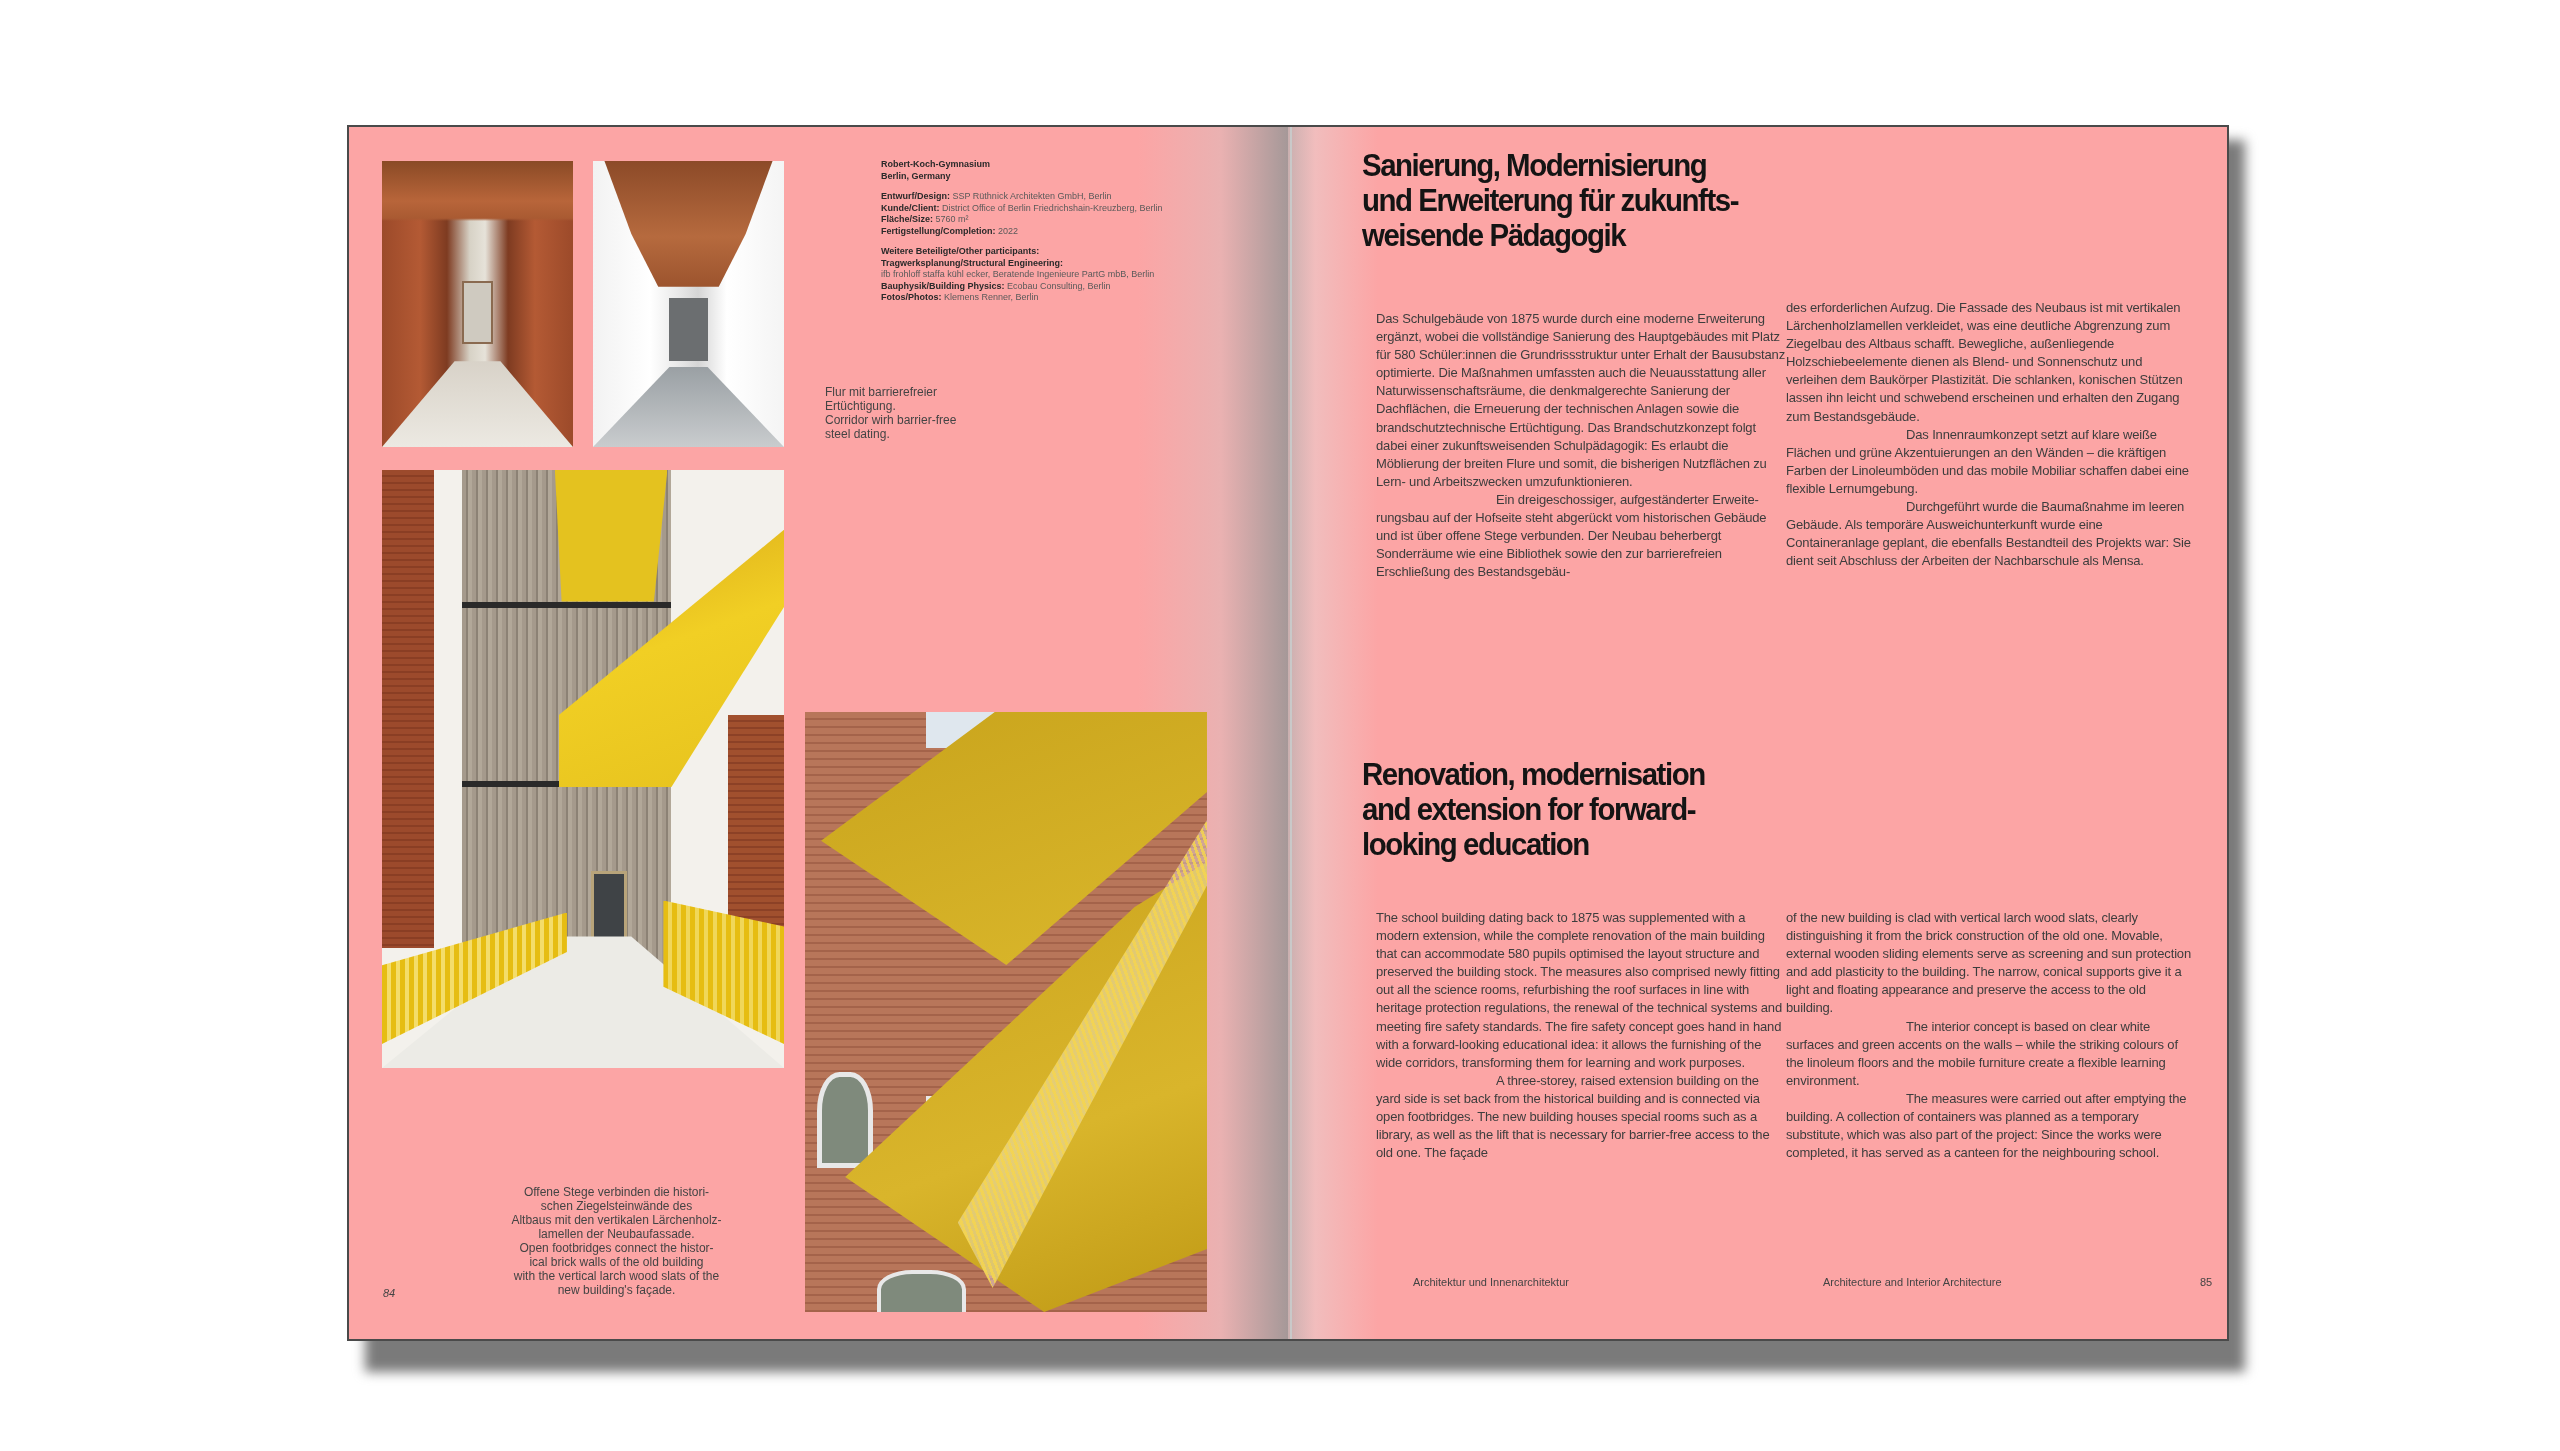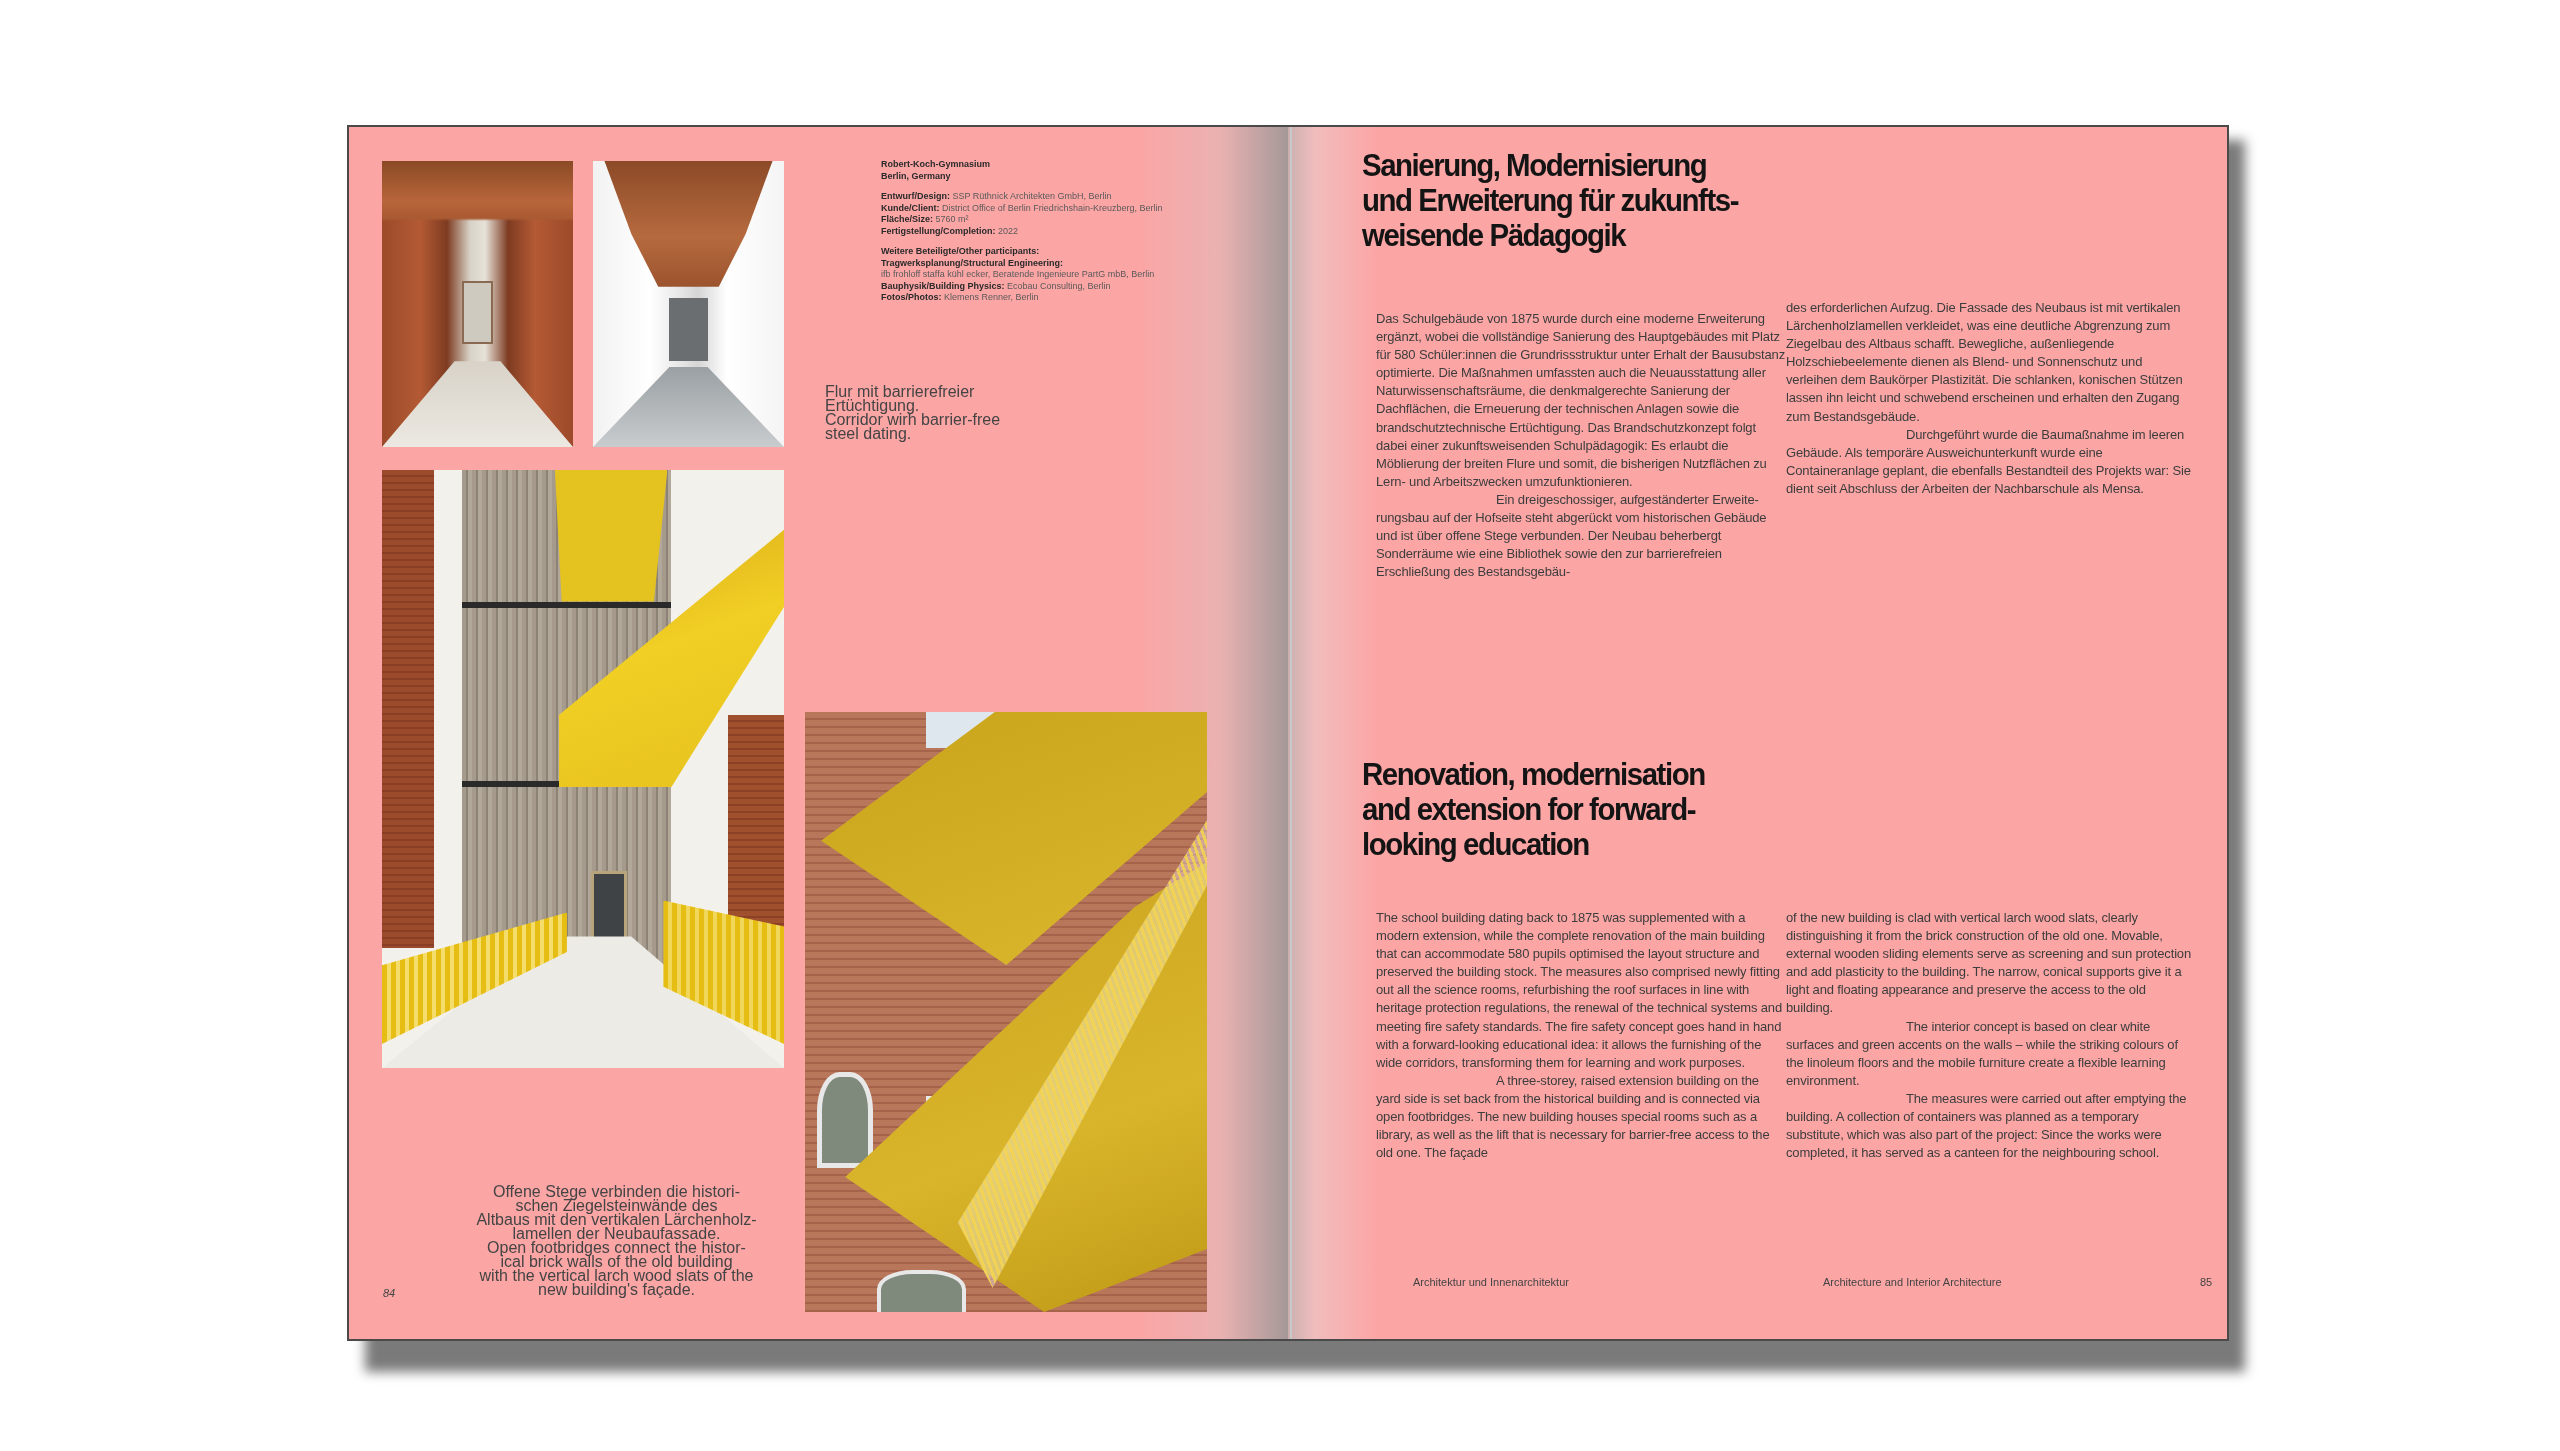--- a/index.html
+++ b/index.html
@@ -77,21 +77,21 @@
       clip-path: polygon(100% 0, 100% 86%, 55% 100%, 0 70%, 80% 10%); }
     .ph4 .slats { position: absolute; left: 38%; top: 18%; width: 62%; height: 78%;
       background: repeating-linear-gradient(70deg, rgba(245,215,90,0.9) 0 3px, rgba(255,255,255,0.35) 3px 6px);
       clip-path: polygon(100% 0, 100% 14%, 14% 100%, 0 86%); }
 
     
     .info { position: absolute; left: 532px; top: 32px; width: 330px; font-size: 9px; line-height: 11.5px; color: #5a5a5a; }
     .info b { color: #2a2a2a; font-weight: bold; }
     .info .gap { height: 9px; }
 
-    .caption { position: absolute; font-size: 16px; line-height: 14px; color: #444; }
+    .caption { position: absolute; font-size: 12px; line-height: 14px; color: #444; }
     .cap1 { left: 476px; top: 258px; width: 180px; }
     .cap2 { left: 95px; top: 1058px; width: 345px; text-align: center; }
 
     .folio { position: absolute; font-size: 11px; color: #444; font-style: italic; }
     .folio-l { left: 34px; top: 1160px; }
 
     
     .headline { position: absolute; left: 1362px; font-family: "Liberation Sans", sans-serif; font-weight: bold;
       font-size: 32px; line-height: 35px; letter-spacing: -1.6px; color: #141414; transform: scaleX(0.92); transform-origin: left top; }
     .hl-de { top: 148px; }
@@ -203,20 +203,21 @@
   <div>und Erweiterung für zukunfts-</div>
   <div>weisende Pädagogik</div>
 </div>
 
 <div class="col col-de1">
   <p>Das Schulgebäude von 1875 wurde durch eine moderne Erweiterung ergänzt, wobei die vollständige Sanierung des Hauptgebäudes mit Platz für 580 Schüler:innen die Grund­rissstruktur unter Erhalt der Bausubstanz optimierte. Die Maßnahmen umfassten auch die Neuausstattung aller Naturwissenschaftsräume, die denkmalgerechte Sanie­rung der Dachflächen, die Erneuerung der technischen Anlagen sowie die brandschutztechnische Ertüchtigung. Das Brandschutzkonzept folgt dabei einer zukunftsweisen­den Schulpädagogik: Es erlaubt die Möblierung der breiten Flure und somit, die bisherigen Nutzflächen zu Lern- und Arbeitszwecken umzufunktionieren.</p>
   <p class="indent">Ein dreigeschossiger, aufgeständerter Erweite­rungsbau auf der Hofseite steht abgerückt vom histori­schen Gebäude und ist über offene Stege verbunden. Der Neubau beherbergt Sonderräume wie eine Bibliothek sowie den zur barrierefreien Erschließung des Bestandsgebäu-</p>
 </div>
 <div class="col col-de2">
   <p>des erforderlichen Aufzug. Die Fassade des Neubaus ist mit vertikalen Lärchenholzlamellen verkleidet, was eine deutliche Abgrenzung zum Ziegelbau des Altbaus schafft. Bewegliche, außenliegende Holzschiebeelemente dienen als Blend- und Sonnenschutz und verleihen dem Baukörper Plastizität. Die schlanken, konischen Stützen lassen ihn leicht und schwebend erscheinen und erhalten den Zugang zum Bestandsgebäude.</p>
+  <p class="indent">Das Innenraumkonzept setzt auf klare weiße Flächen und grüne Akzentuierungen an den Wänden – die kräftigen Farben der Linoleumböden und das mobile Mobi­liar schaffen dabei eine flexible Lernumgebung.</p>
   <p class="indent">Durchgeführt wurde die Baumaßnahme im lee­ren Gebäude. Als temporäre Ausweichunterkunft wurde eine Containeranlage geplant, die ebenfalls Bestandteil des Projekts war: Sie dient seit Abschluss der Arbeiten der Nachbarschule als Mensa.</p>
 </div>
 
 <div class="headline hl-en">
   <div>Renovation, modernisation</div>
   <div>and extension for forward-</div>
   <div>looking education</div>
 </div>
 
 <div class="col col-en1">

